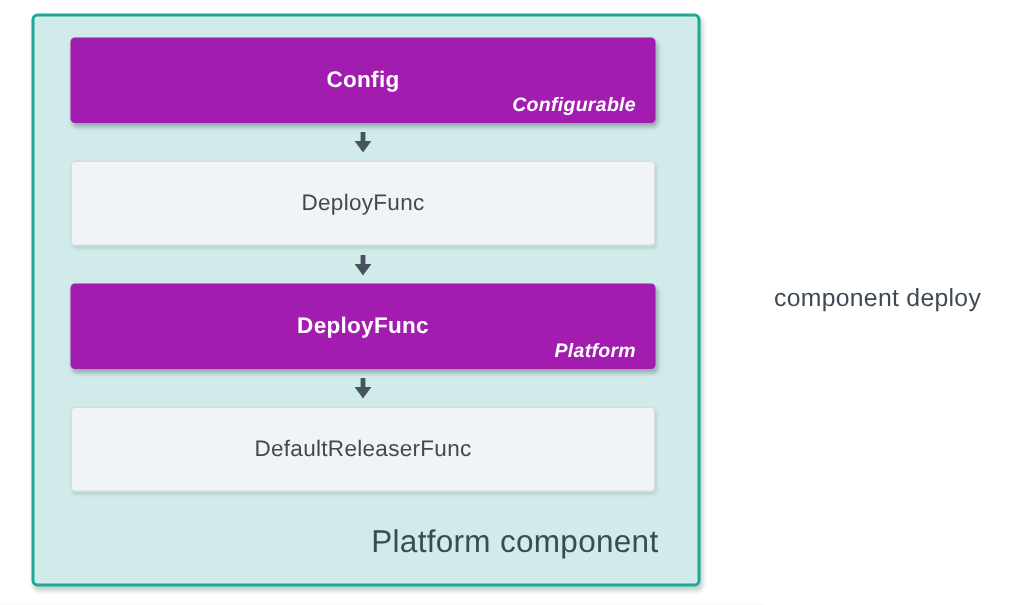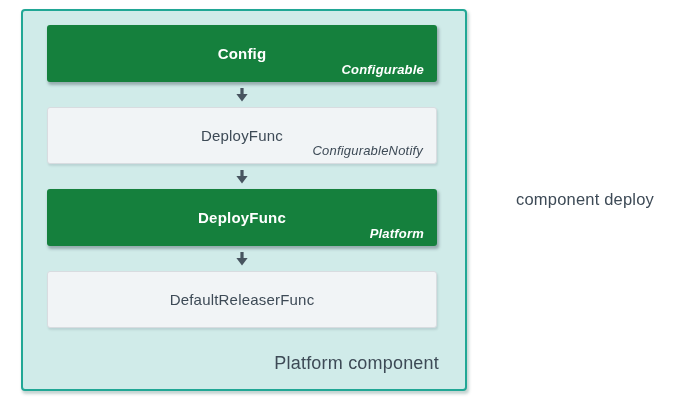--- a/index.html
+++ b/index.html
@@ -34,21 +34,21 @@
     width: 390px;
   }
   .node {
     position: relative;
     width: 390px;
     height: 57px;
     box-sizing: border-box;
     border-radius: 3px;
   }
   .node.dark {
-    background: #15803d;
+    background: #a21caf;
     box-shadow: 1.5px 2.5px 3px rgba(40, 55, 65, 0.35);
   }
   .node.light {
     background: #f1f4f6;
     border: 1px solid #d8dce0;
     box-shadow: 1px 2px 2px rgba(70, 90, 100, 0.15);
   }
   .node-title {
     position: absolute;
     left: 0;
@@ -90,21 +90,21 @@
     align-items: center;
     justify-content: center;
   }
   .arrow-row svg {
     display: block;
   }
   .group-label {
     position: absolute;
     right: 26px;
     bottom: 15px;
-    font-size: 18px;
+    font-size: 21px;
     color: #3d4a56;
     letter-spacing: 0.2px;
   }
   .side-label {
     position: absolute;
     left: 516px;
     top: 190px;
     font-size: 16.5px;
     color: #3d4a56;
     letter-spacing: 0.2px;
@@ -126,21 +126,20 @@
 
       <div class="arrow-row">
         <svg width="12" height="14" viewBox="0 0 12 14">
           <rect x="4.4" y="0" width="3.2" height="7" fill="#47545f"></rect>
           <polygon points="0.4,6 11.6,6 6,13.6" fill="#47545f"></polygon>
         </svg>
       </div>
 
       <div class="node light">
         <div class="node-title">DeployFunc</div>
-        <div class="node-subtitle">ConfigurableNotify</div>
       </div>
 
       <div class="arrow-row">
         <svg width="12" height="14" viewBox="0 0 12 14">
           <rect x="4.4" y="0" width="3.2" height="7" fill="#47545f"></rect>
           <polygon points="0.4,6 11.6,6 6,13.6" fill="#47545f"></polygon>
         </svg>
       </div>
 
       <div class="node dark">

